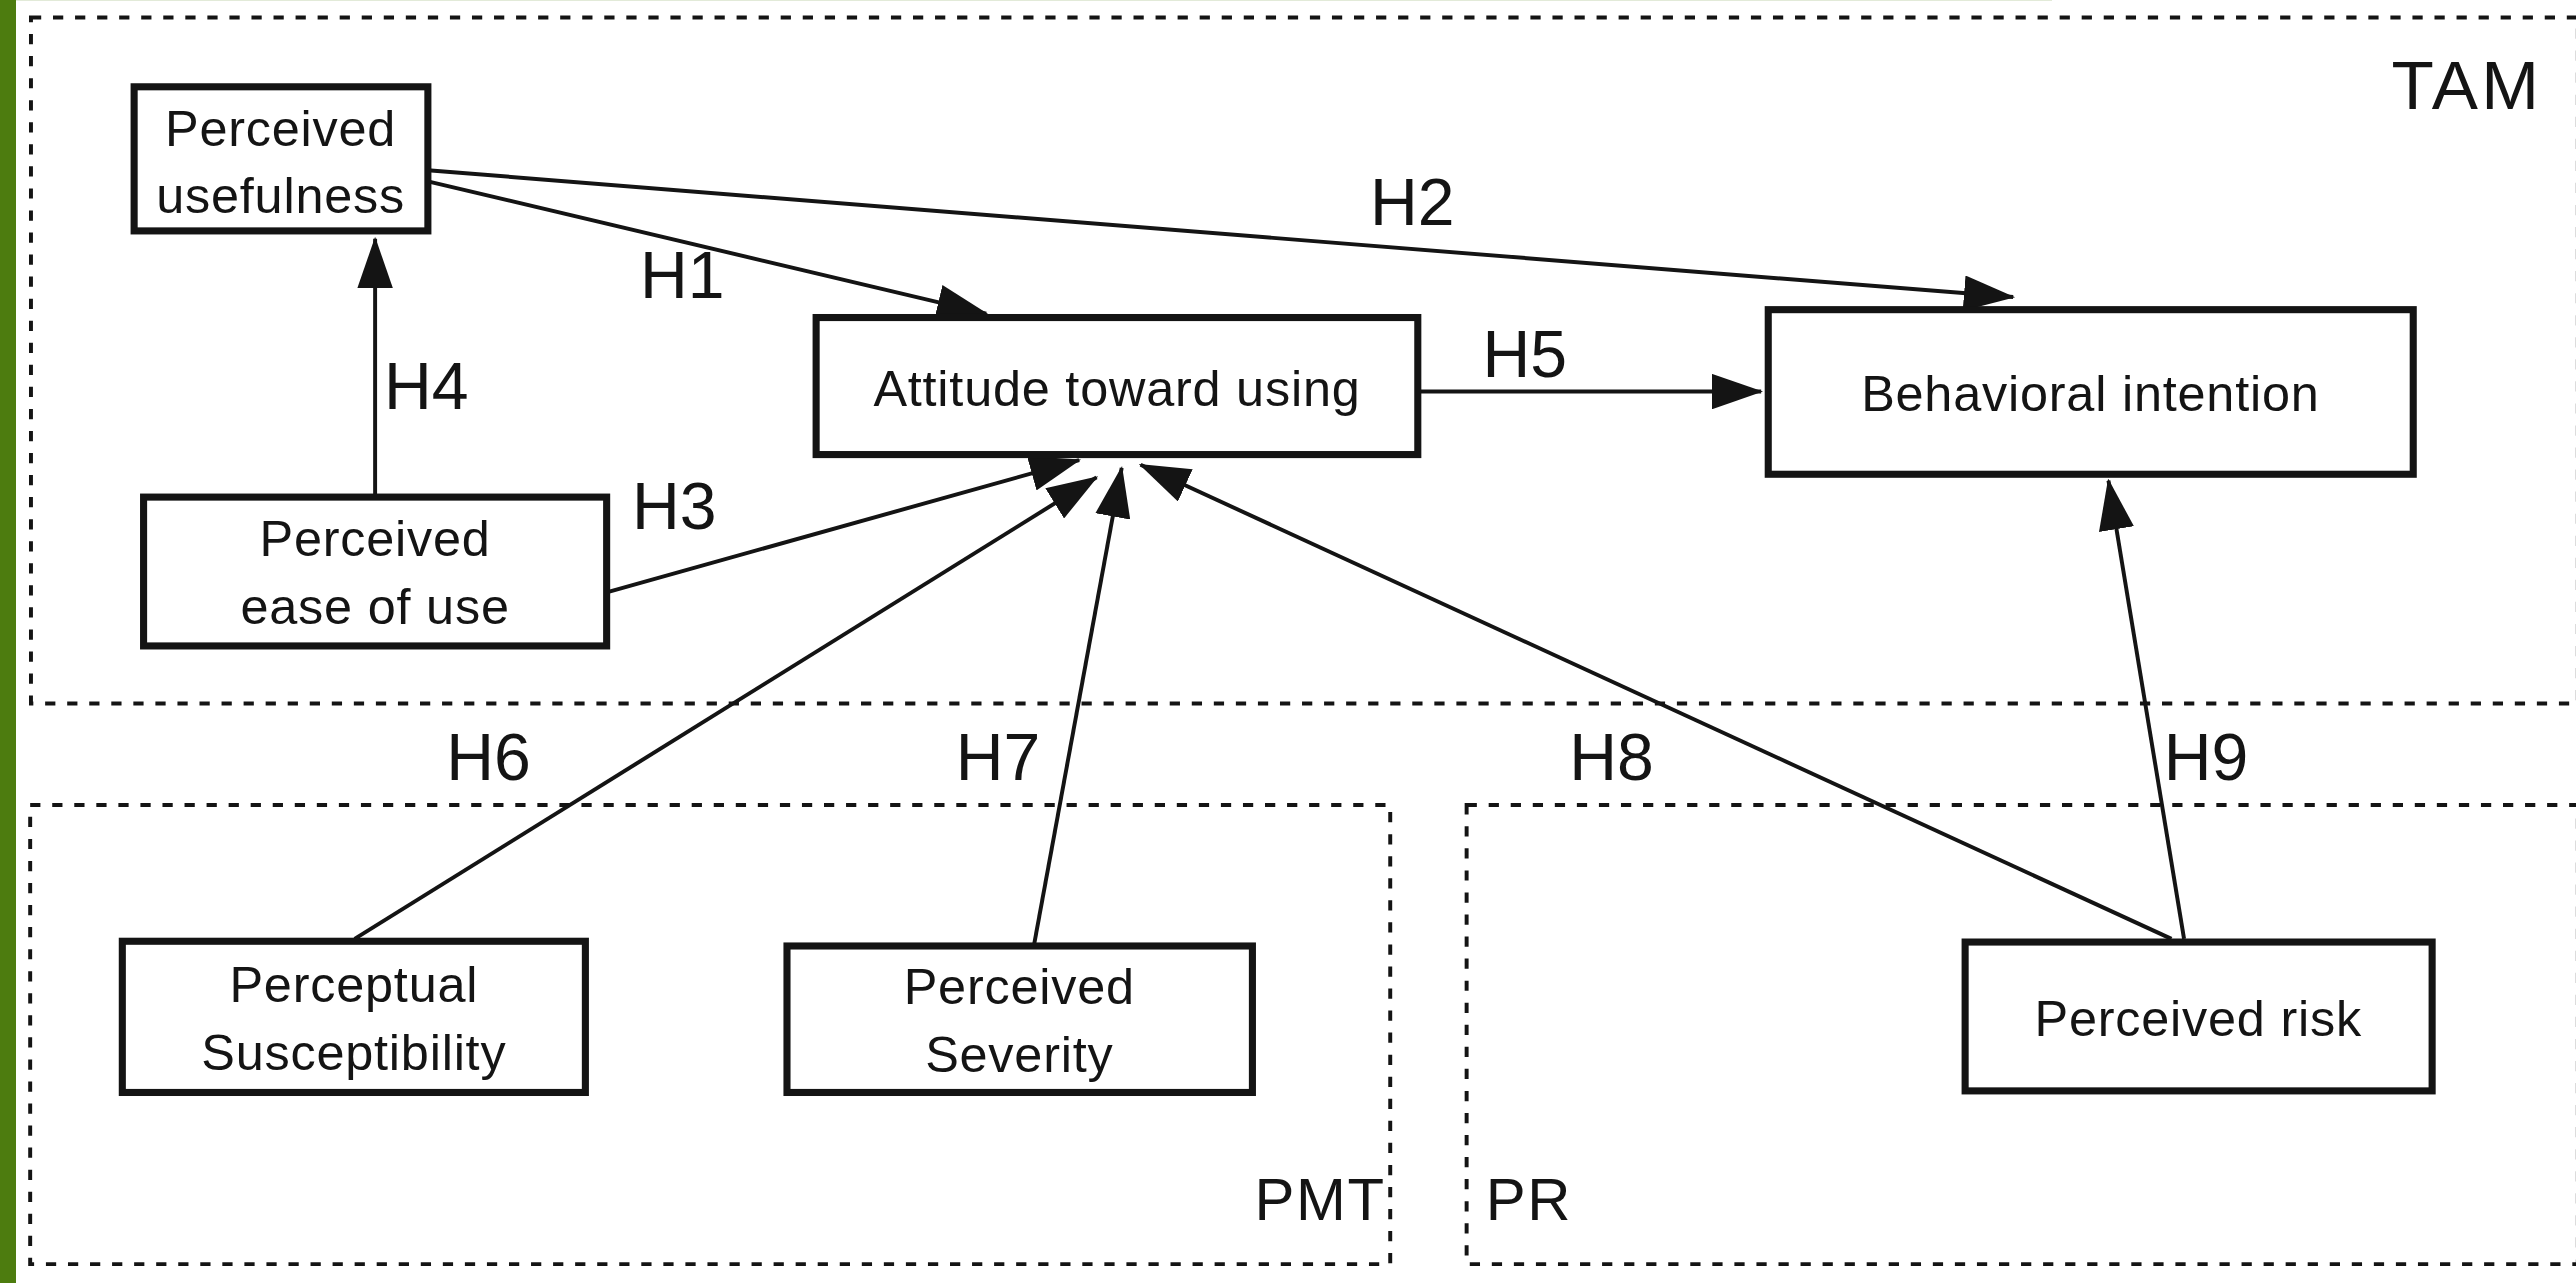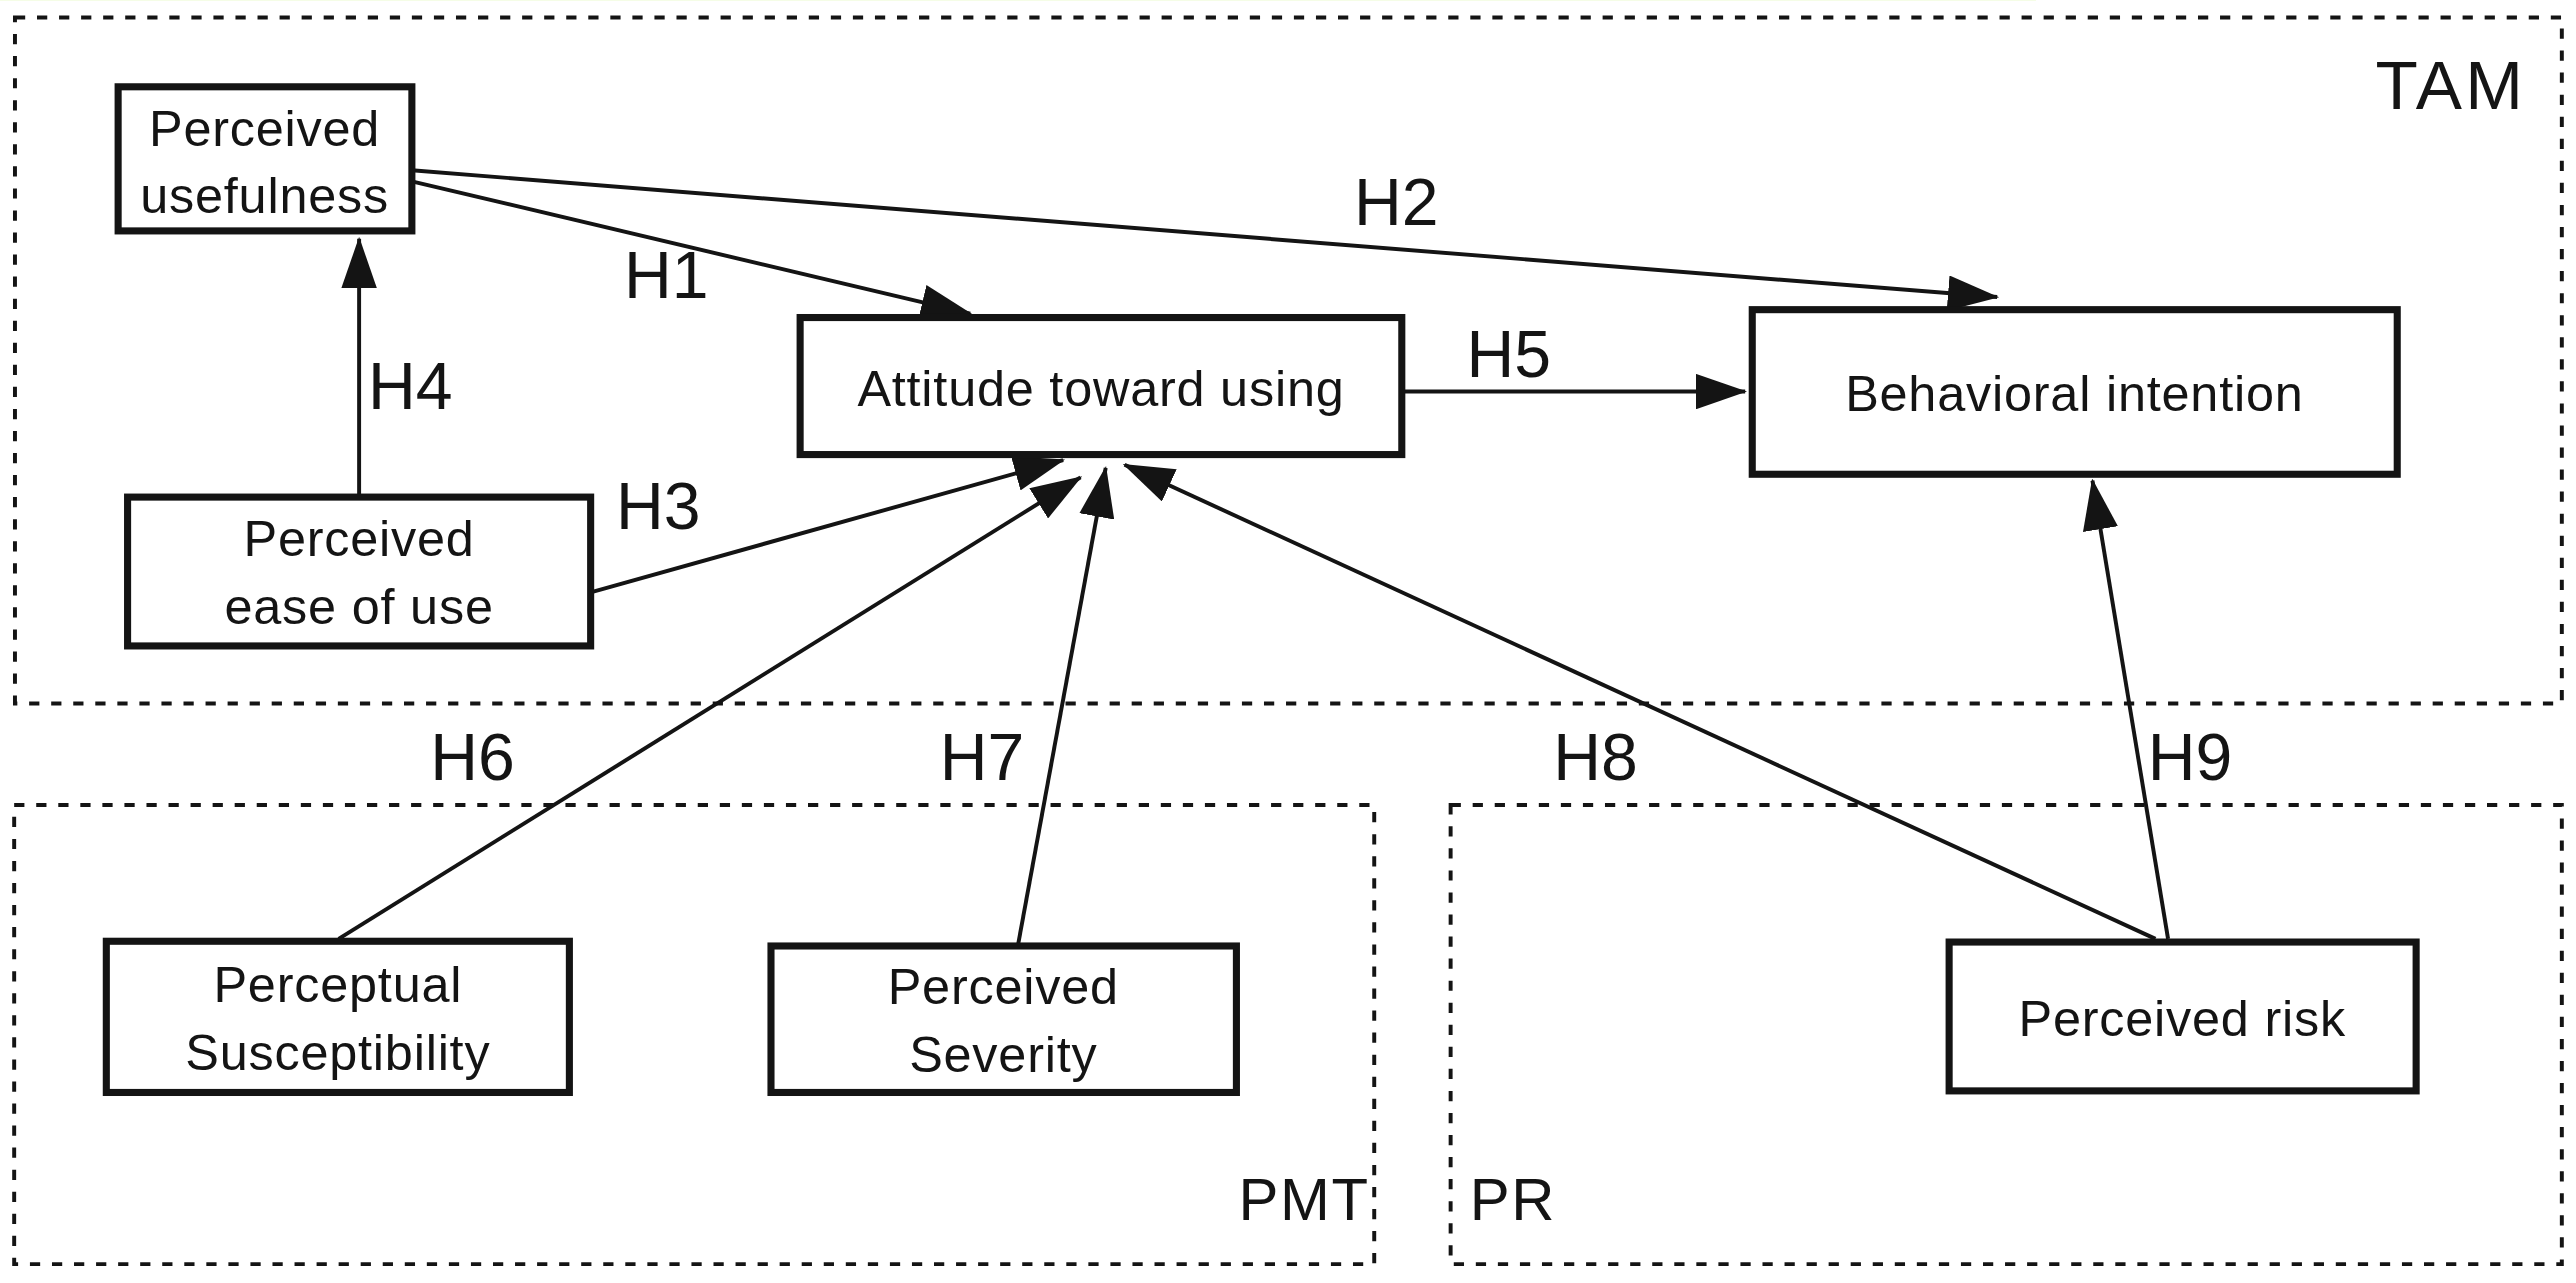--- a/index.html
+++ b/index.html
@@ -4,21 +4,22 @@
 <style>
   html, body {
     margin: 0;
     padding: 0;
     background: #ffffff;
   }
   .canvas {
     position: relative;
     width: 2036px;
     height: 1284px;
-    background: #bef264;
+    background: #4d7c0f;
+    padding-left: 16px;
   }
   svg { display: block; }
   text {
     font-family: "Liberation Sans", sans-serif;
     fill: #141414;
   }
   .node-label  { font-size: 64px; letter-spacing: 1px; }
   .h-label     { font-size: 84px; }
   .group-label-lg { font-size: 88px; letter-spacing: 4px; }
   .group-label { font-size: 76px; letter-spacing: 2px; }

